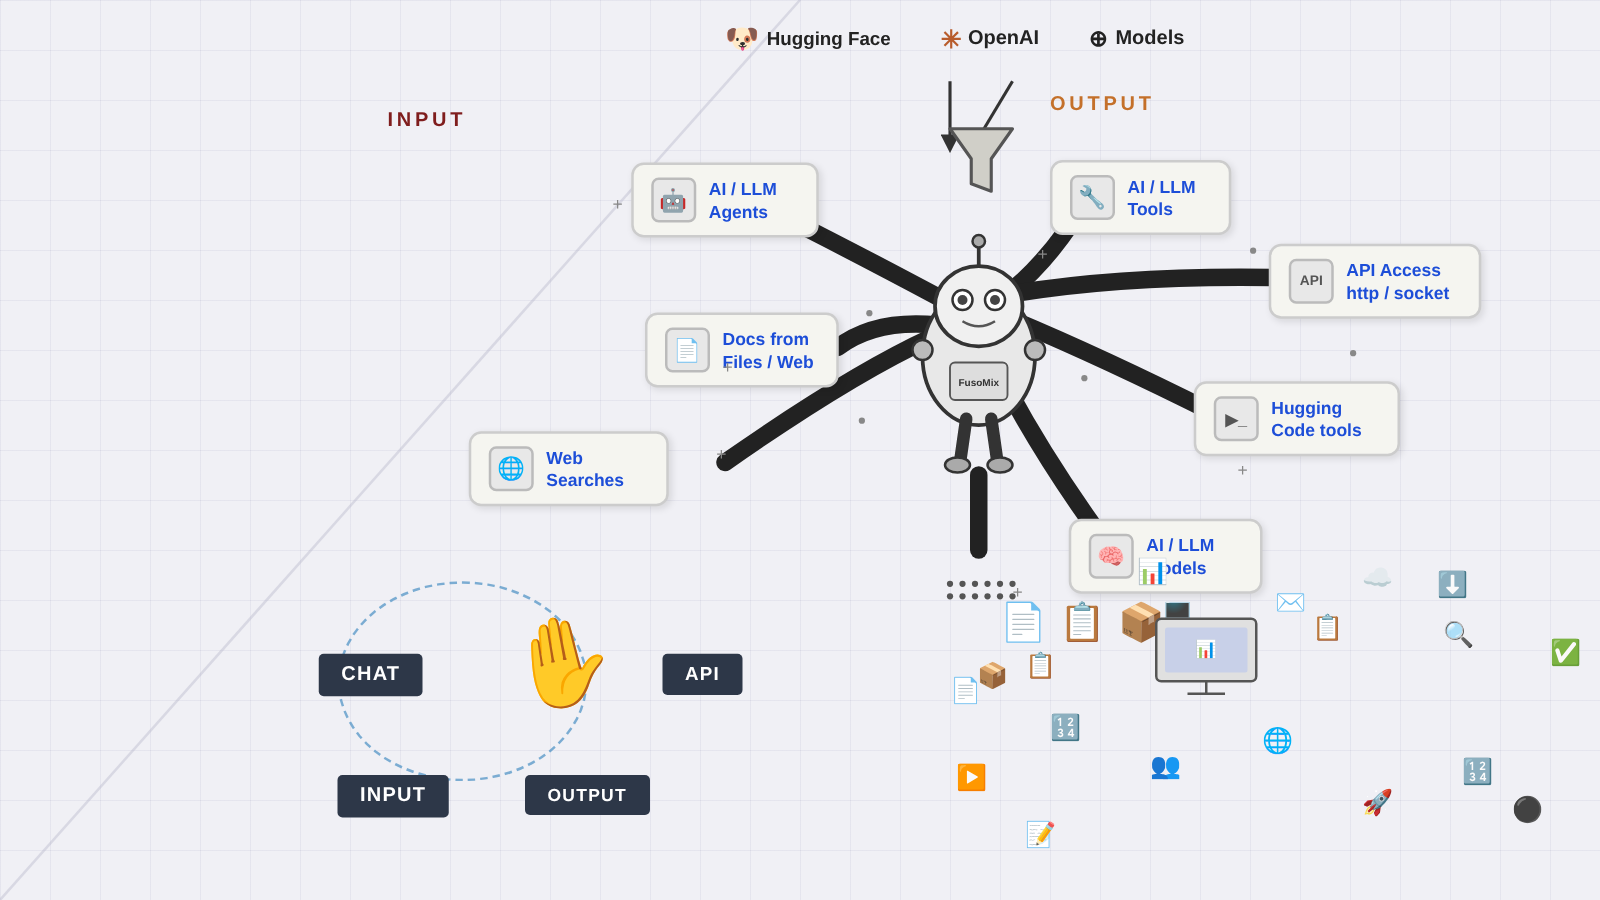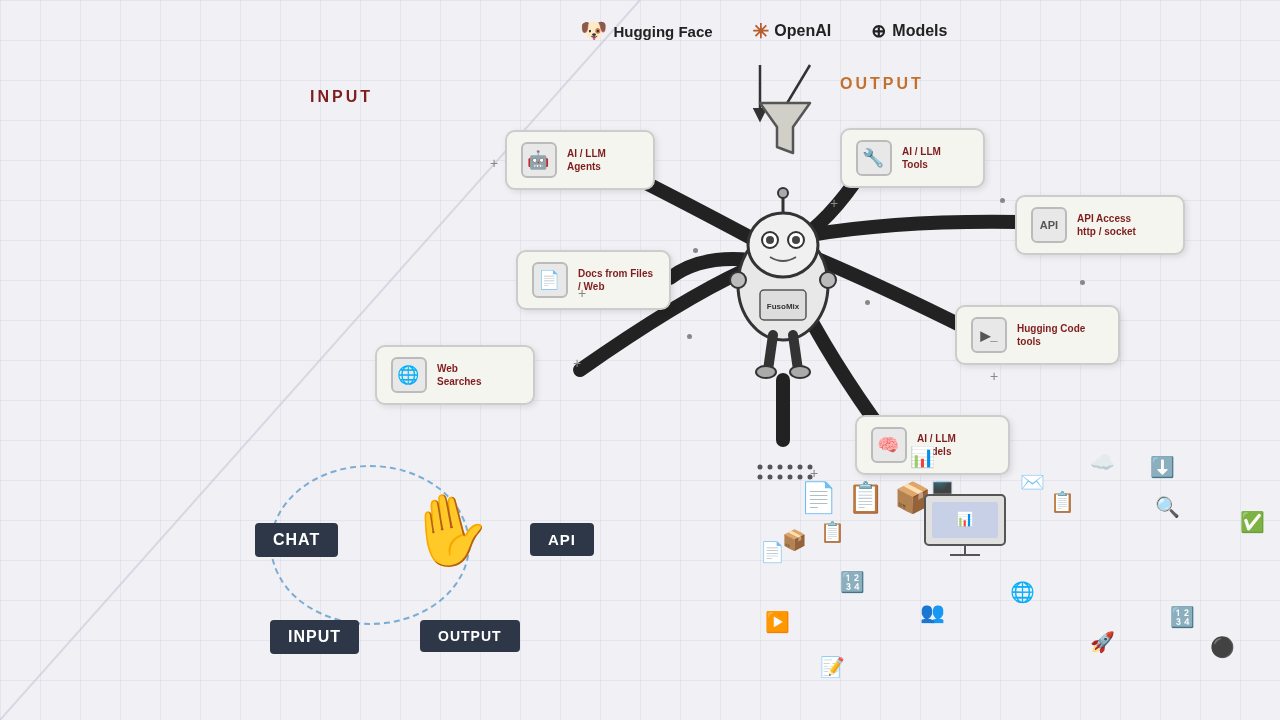--- a/index.html
+++ b/index.html
@@ -111,24 +111,24 @@
       border: 2px solid #bbb;
       border-radius: 6px;
       display: flex;
       align-items: center;
       justify-content: center;
       font-size: 18px;
       flex-shrink: 0;
     }
 
     .feature-box .label {
-      font-size: 10px;
+      font-size: 14px;
       font-weight: 700;
       line-height: 1.3;
-      color: #7f1d1d;
+      color: #1d4ed8;
     }
 
     
     .box-agents {
       top: 130px;
       left: 505px;
       width: 150px;
     }
 
     

